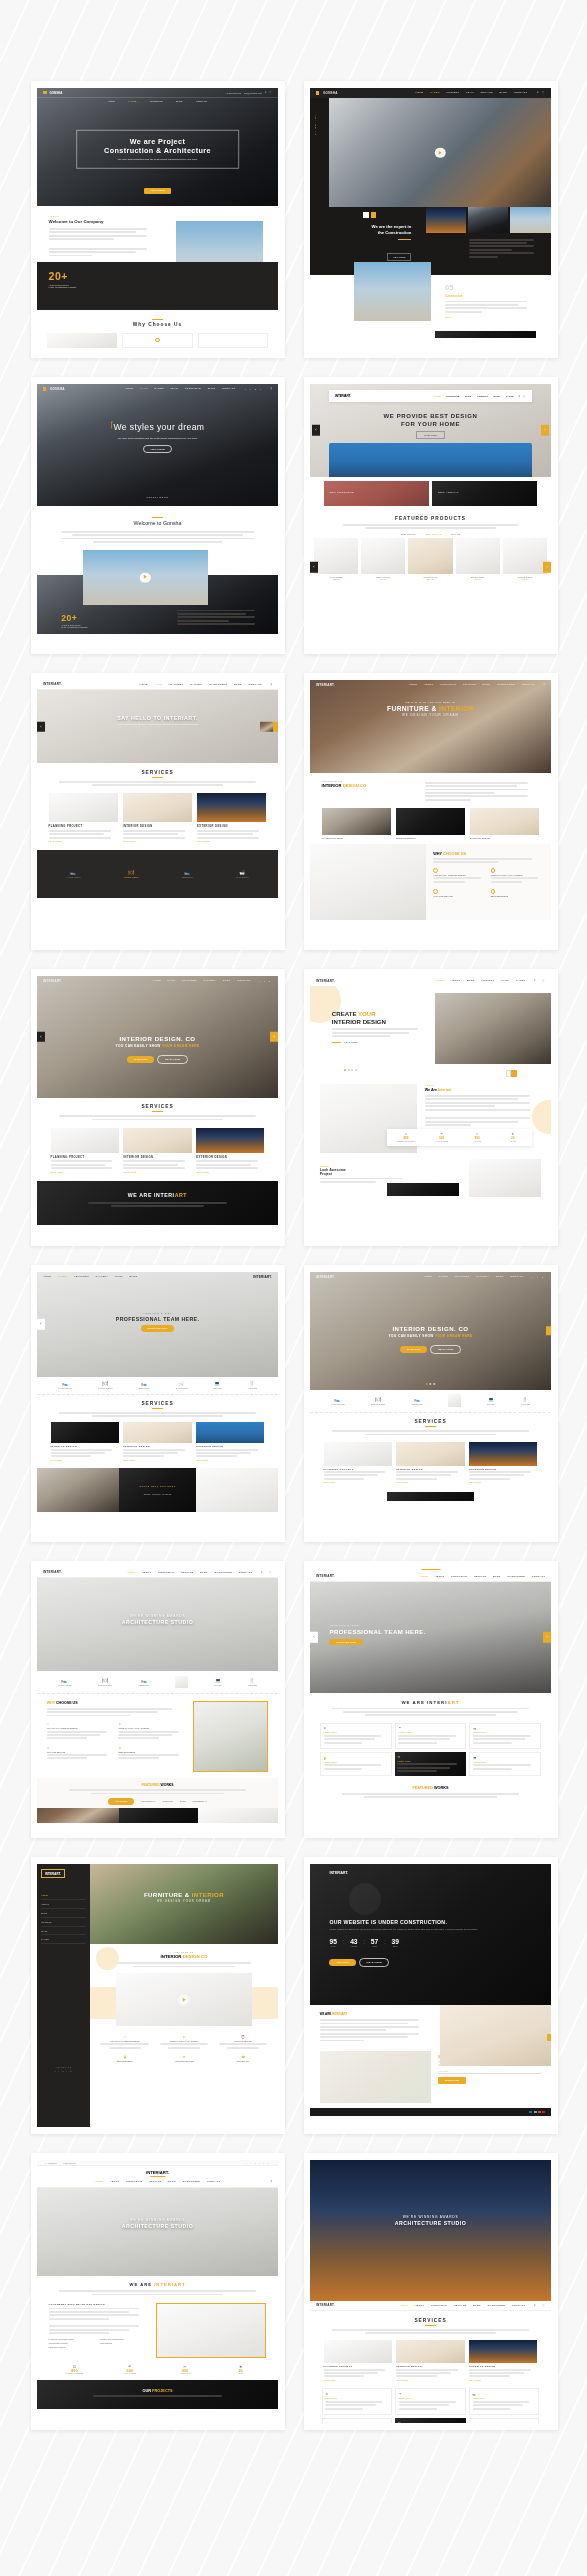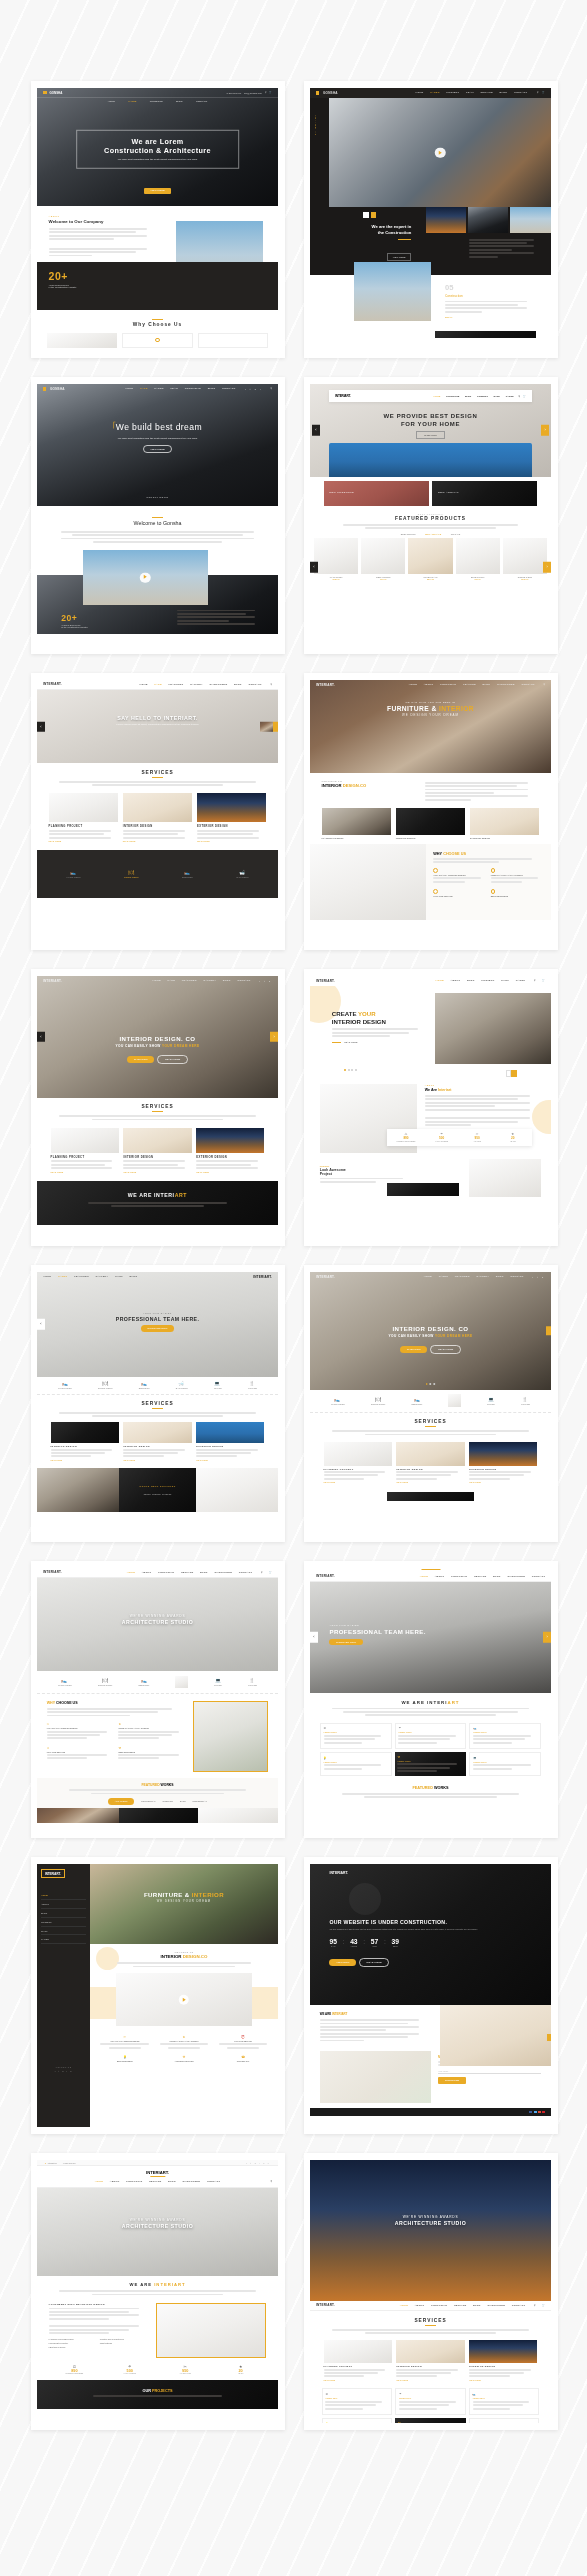--- a/index.html
+++ b/index.html
@@ -141,21 +141,21 @@
             <span style="font-size:2.2px">🛒</span>
           </div>
           <div style="display:flex;justify-content:center;gap:13.4px;padding:1.9px 0;border-top:0.4px solid rgba(255,255,255,.15);color:#ddd">
             <span style="font-size:2.4px">HOME</span>
             <span style="font-size:2.4px;color:#e9ab26">PAGES</span>
             <span style="font-size:2.4px">PROJECTS</span>
             <span style="font-size:2.4px">BLOG</span>
             <span style="font-size:2.4px">CONTACT</span>
           </div>
           <div style="position:absolute;left:50%;top:52%;transform:translate(-50%,-50%);width:68%;border:0.7px solid rgba(255,255,255,.45);padding:5.7px 3.8px;text-align:center;color:#fff">
-            <div class="h-big">We are Lorem</div>
+            <div class="h-big">We are Project</div>
             <div class="h-big">Construction &amp; Architecture</div>
             <div class="h-sm">We offer best consulting and the best project management on your work</div>
           </div>
           <div style="position:absolute;left:50%;bottom:11.4px;transform:translateX(-50%)">
             <span class="btn-gold">VIEW MORE</span>
           </div>
         </div>
         <div style="position:relative;padding:9.5px 11.4px 3.8px">
           <div style="width:50%">
             <div style="font-size:2.3px;color:#e9ab26;letter-spacing:0.6px">ABOUT</div>
@@ -263,21 +263,21 @@
               <span>TEAM</span>
               <span>PORTFOLIO</span>
               <span>BLOG</span>
               <span>CONTACT</span>
             </span>
             <span style="margin-left:5.7px;font-size:2.1px;letter-spacing:1.9px">f t g i</span>
             <span style="font-size:2.5px;margin-left:3.8px">⚲</span>
           </div>
           <div class="hero-txt" style="top:38px">
             <span style="color:#e9ab26;font-size:5.7px;vertical-align:top">⎡</span>
-            <span class="h-big" style="font-size:8.6px;font-weight:normal">We build best dream</span>
+            <span class="h-big" style="font-size:8.6px;font-weight:normal">We styles your dream</span>
             <div class="h-sm" style="margin-top:3.8px">We offer best consulting and the best project management on your work</div>
             <div><span class="btn-out">VIEW MORE</span></div>
           </div>
           <div style="position:absolute;left:50%;bottom:7.6px;transform:translateX(-50%);font-size:2.1px;color:#ddd;letter-spacing:0.6px">SCROLL DOWN</div>
         </div>
         <div class="sec" style="padding:9.5px 13.4px 3.8px">
           <div class="rule"></div>
           <div style="font-size:5.3px;text-align:center;color:#2b2b2b;margin-top:1.9px">Welcome to Gonsha</div>
           <div style="margin-top:4.8px">
             <div class="lorem w90 c"></div>

